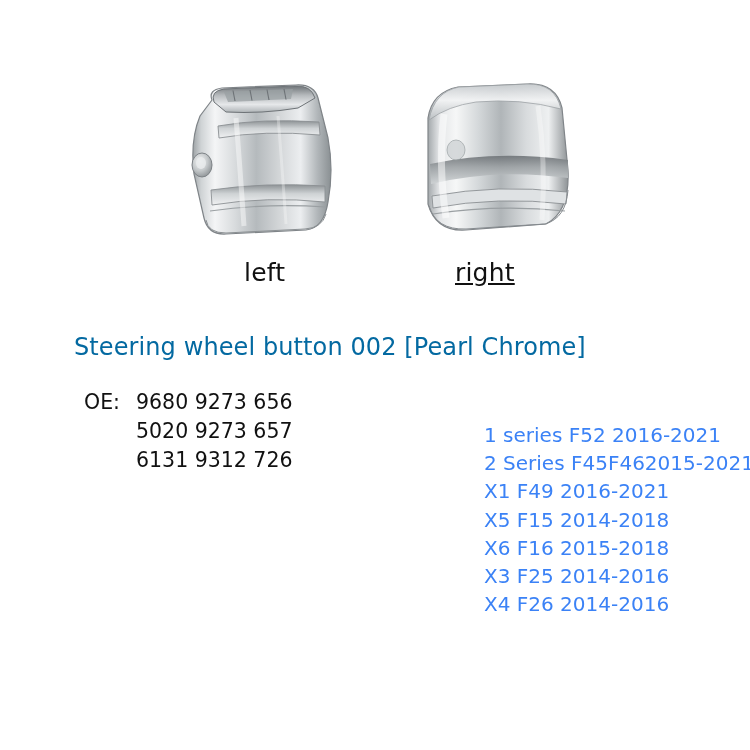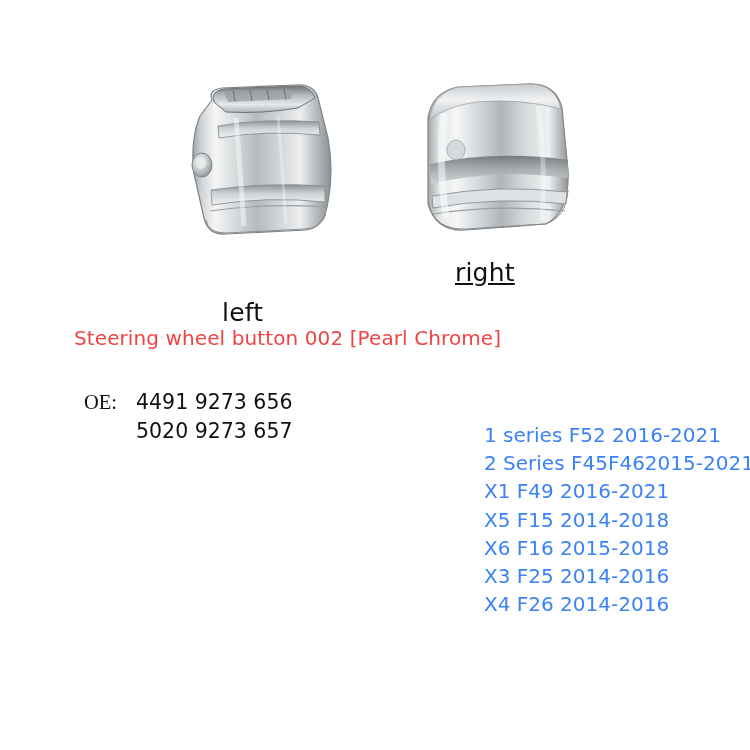--- a/index.html
+++ b/index.html
@@ -38,45 +38,44 @@
     width: 750px;
     height: 40px;
   }
   .caption {
     position: absolute;
     font-size: 25px;
     font-family: "DejaVu Sans", sans-serif;
     color: #111111;
     letter-spacing: 0.2px;
   }
-  .caption-left { left: 222px; margin-top: 40px; }
+  .caption-left { left: 244px; }
   .caption-right { left: 455px; text-decoration: underline; }
 
   .title {
     position: absolute;
-    top: 326px;
+    top: 333px;
     left: 74px;
-    font-size: 20px;
-    color: #ef4444;
+    font-size: 24px;
+    color: #0369a1;
     letter-spacing: 0.1px;
     white-space: nowrap;
   }
 
   .oe-block {
     position: absolute;
     top: 388px;
     left: 84px;
     font-size: 20.5px;
     color: #111111;
     line-height: 29px;
   }
   .oe-label {
     display: inline-block;
     width: 52px;
-    font-family: Liberation Serif, serif;
   }
   .oe-line {
     white-space: nowrap;
   }
   .oe-line-indent {
     padding-left: 52px;
     white-space: nowrap;
   }
 
   .fitment-block {
@@ -198,24 +197,27 @@
   <div class="caption-row">
     <div class="caption caption-left">left</div>
     <div class="caption caption-right">right</div>
   </div>
 </div>
 
 <div class="title">Steering wheel button 002 [Pearl Chrome]</div>
 
 <div class="oe-block">
   <div class="oe-line">
-    <span class="oe-label">OE:</span><span>4491 9273 656</span>
+    <span class="oe-label">OE:</span><span>9680 9273 656</span>
   </div>
   <div class="oe-line-indent">
     <span>5020 9273 657</span>
+  </div>
+  <div class="oe-line-indent">
+    <span>6131 9312 726</span>
   </div>
 </div>
 
 <div class="fitment-block">
   <div class="fitment-line">1 series F52 2016-2021</div>
   <div class="fitment-line">2 Series F45F462015-2021</div>
   <div class="fitment-line">X1 F49 2016-2021</div>
   <div class="fitment-line">X5 F15 2014-2018</div>
   <div class="fitment-line">X6 F16 2015-2018</div>
   <div class="fitment-line">X3 F25 2014-2016</div>

